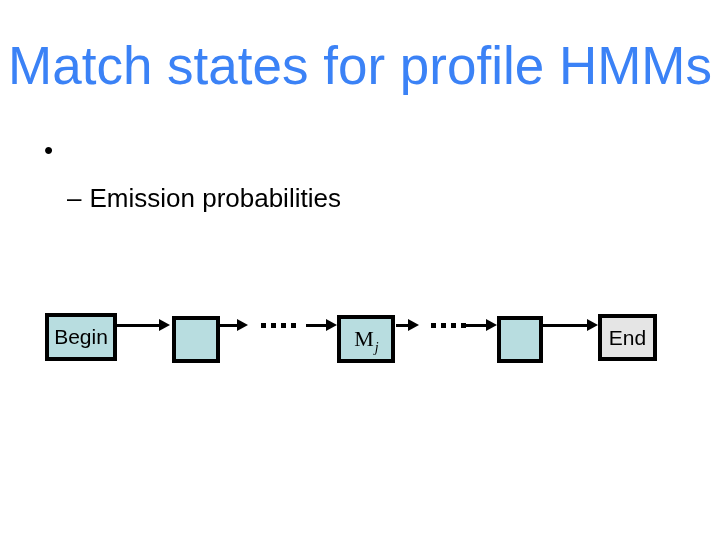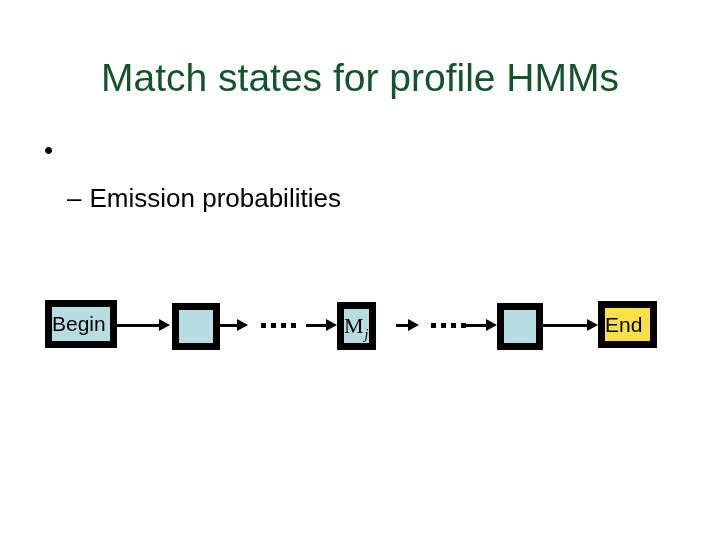--- a/index.html
+++ b/index.html
@@ -10,25 +10,25 @@
     width: 720px;
     height: 540px;
     background: #ffffff;
     overflow: hidden;
     color: #000000;
   }
 
   .title {
     position: absolute;
     left: 0; right: 0;
-    top: 56px;
+    top: 36px;
     text-align: center;
-    font-size: 39px;
+    font-size: 53px;
     line-height: 1.15;
-    color: #14532d;
+    color: #3b82f6;
     white-space: nowrap;
   }
 
   .bullet-row {
     position: absolute;
     display: flex;
     align-items: baseline;
     white-space: nowrap;
   }
   .bullet-level1 {
@@ -57,29 +57,30 @@
   .formula .f-sub   { font-size: 19px; position: relative; top: 8px;  margin-left: 1px; }
   .formula .f-subsub{ font-size: 13px; position: relative; top: 14px; margin-left: 1px; }
   .formula .f-arg   { margin-left: 5px; }
 
   
   .diagram { position: absolute; left: 0; top: 0; width: 720px; height: 540px; }
 
   .state-box {
     position: absolute;
     box-sizing: border-box;
-    border: 7px solid #000000;
+    border: 4px solid #000000;
     background: #b8dde0;
     display: flex;
     align-items: center;
-    justify-content: flex-start;
+    justify-content: center;
+    margin-top: 13px;
   }
   .box-begin { left: 45px;  top: 300px; width: 72px; height: 48px; }
   .box-s1    { left: 172px; top: 303px; width: 48px; height: 47px; }
-  .box-mj    { left: 337px; top: 302px; width: 39px; height: 48px; }
+  .box-mj    { left: 337px; top: 302px; width: 58px; height: 48px; }
   .box-s2    { left: 497px; top: 303px; width: 46px; height: 47px; }
   .box-end   { left: 598px; top: 301px; width: 59px; height: 47px; }
 
   .box-label { font-size: 21px; color: #000000; }
   .box-label-serif {
     font-family: "Liberation Serif", serif;
     font-size: 22px;
   }
   .box-label-serif .sub {
     font-family: "Liberation Serif", serif;
@@ -177,18 +178,18 @@
     </div>
 
     <div class="arrow arrow-5"></div>
 
     <div class="state-box box-s2" style="background: rgb(184, 221, 224); border-color: rgb(0, 0, 0);">
       <span class="box-label"></span>
     </div>
 
     <div class="arrow arrow-6"></div>
 
-    <div class="state-box box-end" style="background: #fde047; border-color: rgb(0, 0, 0);">
+    <div class="state-box box-end" style="background: #e5e5e5; border-color: rgb(0, 0, 0);">
       <span class="box-label">End</span>
     </div>
 
   </div>
 </div>
 
 </body></html>

